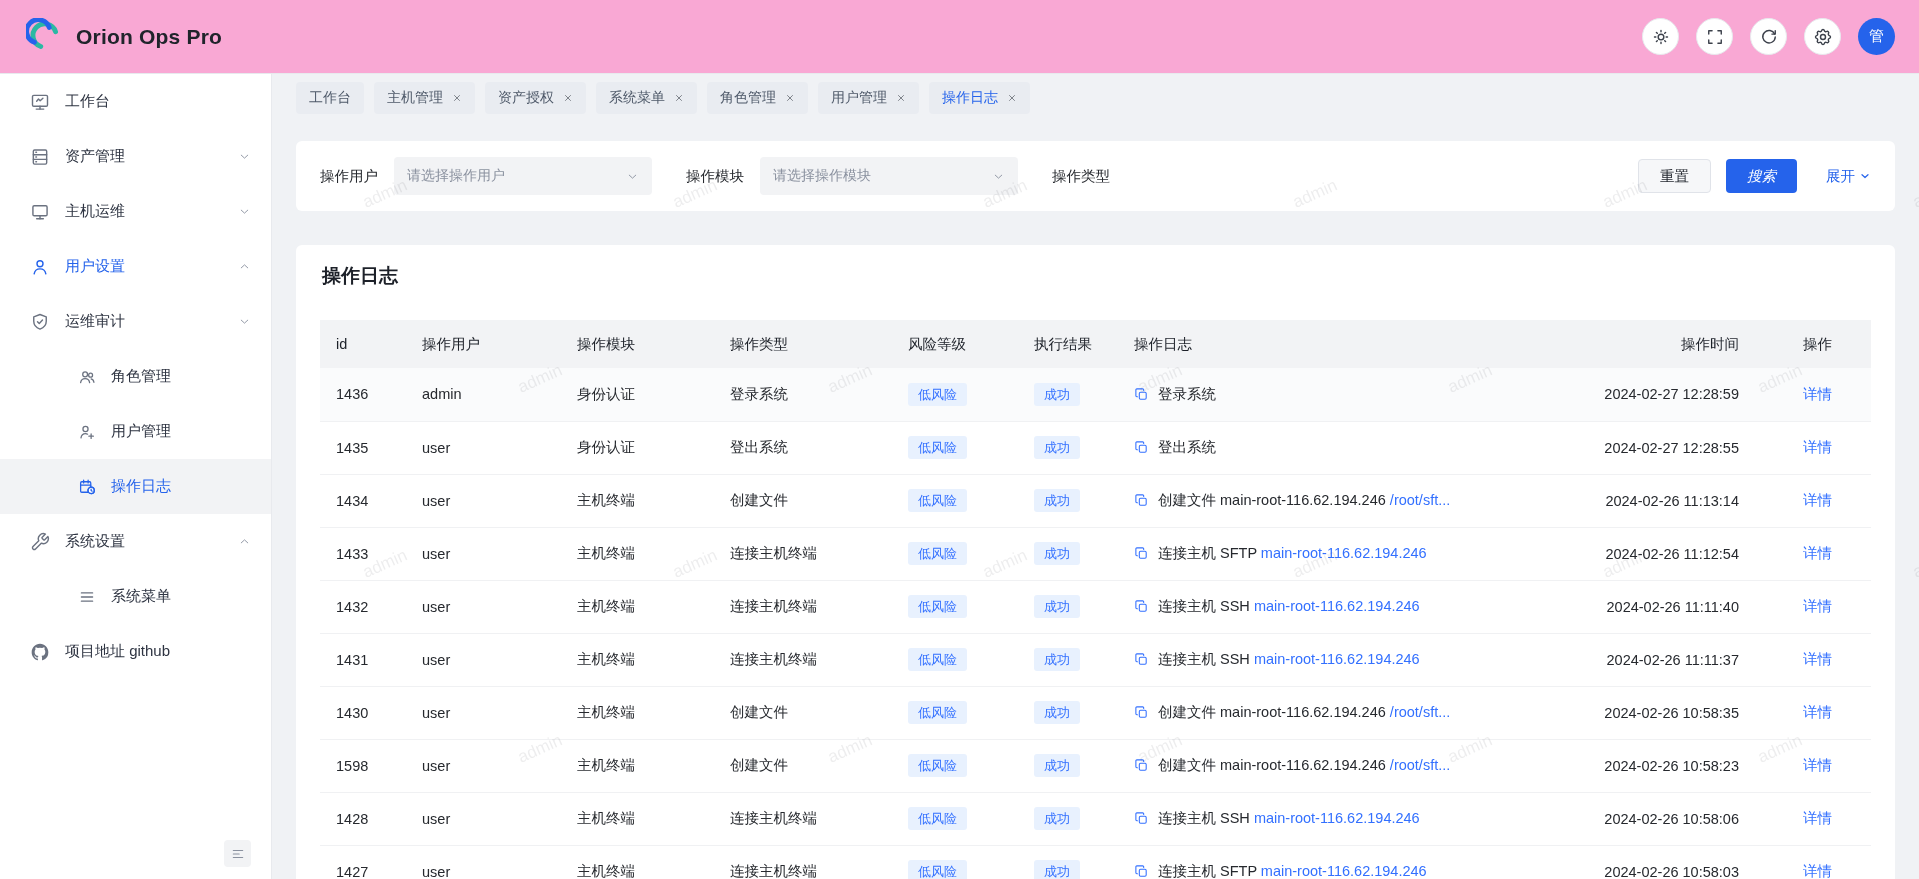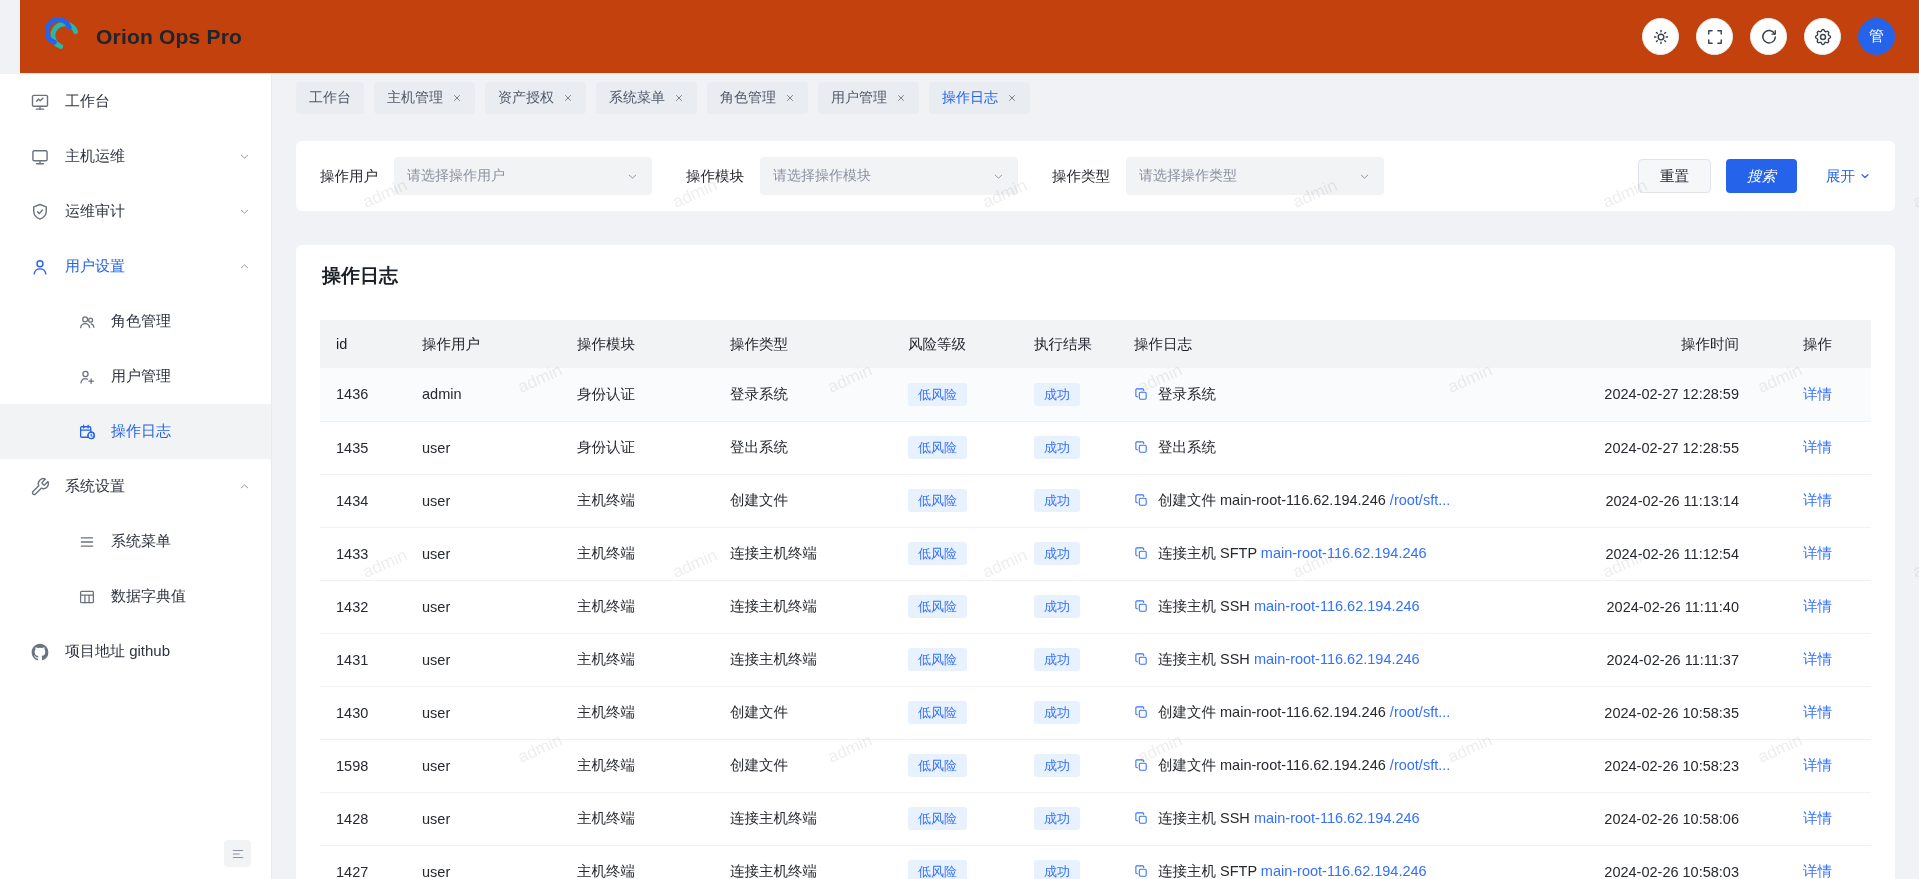--- a/index.html
+++ b/index.html
@@ -11,21 +11,21 @@
     --text-dark:#1d2129;
     --text-main:#26292e;
     --text-gray:#4e5969;
     --icon-gray:#6b7280;
   }
   *{box-sizing:border-box;margin:0;padding:0;}
   html,body{width:1919px;height:879px;overflow:hidden;}
   body{background:var(--page-bg);font-family:"Liberation Sans","DejaVu Sans",sans-serif;color:var(--text-main);position:relative;}
 
   
-  .topbar{height:74px;background:#c2410c;border-bottom:1px solid var(--border);display:flex;align-items:center;justify-content:space-between;padding:0 24px 0 26px;margin-left:20px;}
+  .topbar{height:74px;background:#f9a8d4;border-bottom:1px solid var(--border);display:flex;align-items:center;justify-content:space-between;padding:0 24px 0 26px;}
   .logo{display:flex;align-items:center;gap:12px;}
   .logo-title{font-size:21px;font-weight:700;color:#20242b;letter-spacing:.2px;}
   .topbar-actions{display:flex;align-items:center;gap:17px;}
   .circle-btn{width:37px;height:37px;border-radius:50%;border:1px solid var(--border);background:#fff;display:flex;align-items:center;justify-content:center;color:#3c414b;cursor:pointer;}
   .circle-btn svg{width:17px;height:17px;}
   .avatar{width:37px;height:37px;border-radius:50%;background:var(--primary);color:#fff;display:flex;align-items:center;justify-content:center;font-size:15px;cursor:pointer;}
 
   
   .shell{display:flex;height:805px;}
   .sidebar{width:272px;background:#fff;border-right:1px solid var(--border);position:relative;flex:none;}
@@ -143,57 +143,72 @@
               <path d="M8 11l2.2-2.5 2 2 3.3-3"></path>
               <path d="M12 17v3.5"></path>
               <path d="M7.5 20.5h9"></path>
             </svg>
           </span>
           <span class="label">工作台</span>
         </div>
         <div class="side-item   ">
           <span class="icon" style="display:flex;">
             <svg viewBox="0 0 24 24" fill="none" stroke="currentColor" stroke-width="1.7" stroke-linecap="round" stroke-linejoin="round">
+              <rect x="4" y="3.5" width="16" height="17" rx="1.5"></rect>
+              <path d="M4 9.2h16M4 14.8h16"></path>
+              <path d="M7 6.3h.8M7 12h.8M7 17.7h.8"></path>
+            </svg>
+          </span>
+          <span class="label">资产管理</span>
+          <span class="chev">
+            <svg viewBox="0 0 24 24" fill="none" stroke="currentColor" stroke-width="1.7" stroke-linecap="round" stroke-linejoin="round">
+              <path d="M6 9.5l6 5.5 6-5.5"></path>
+            </svg>
+          </span>
+        </div>
+        <div class="side-item   ">
+          <span class="icon" style="display:flex;">
+            <svg viewBox="0 0 24 24" fill="none" stroke="currentColor" stroke-width="1.7" stroke-linecap="round" stroke-linejoin="round">
               <rect x="3.5" y="4.5" width="17" height="12" rx="1.5"></rect>
               <path d="M12 16.5V20"></path>
               <path d="M8 20h8"></path>
             </svg>
           </span>
           <span class="label">主机运维</span>
           <span class="chev">
             <svg viewBox="0 0 24 24" fill="none" stroke="currentColor" stroke-width="1.7" stroke-linecap="round" stroke-linejoin="round">
               <path d="M6 9.5l6 5.5 6-5.5"></path>
             </svg>
           </span>
         </div>
+        <div class="side-item   active">
+          <span class="icon" style="display:flex;">
+            <svg viewBox="0 0 24 24" fill="none" stroke="currentColor" stroke-width="1.7" stroke-linecap="round" stroke-linejoin="round">
+              <circle cx="12" cy="8" r="3.6"></circle>
+              <path d="M5 20.2c.6-3.8 3.4-6 7-6s6.4 2.2 7 6"></path>
+            </svg>
+          </span>
+          <span class="label">用户设置</span>
+          <span class="chev">
+            <svg viewBox="0 0 24 24" fill="none" stroke="currentColor" stroke-width="1.7" stroke-linecap="round" stroke-linejoin="round">
+              <path d="M6 14.5l6-5.5 6 5.5"></path>
+            </svg>
+          </span>
+        </div>
         <div class="side-item   ">
           <span class="icon" style="display:flex;">
             <svg viewBox="0 0 24 24" fill="none" stroke="currentColor" stroke-width="1.7" stroke-linecap="round" stroke-linejoin="round">
               <path d="M12 3l7.5 2.8v5.4c0 4.6-3.2 7.8-7.5 9.3-4.3-1.5-7.5-4.7-7.5-9.3V5.8L12 3z"></path>
               <path d="M9 11.6l2.1 2.1 3.9-4"></path>
             </svg>
           </span>
           <span class="label">运维审计</span>
           <span class="chev">
             <svg viewBox="0 0 24 24" fill="none" stroke="currentColor" stroke-width="1.7" stroke-linecap="round" stroke-linejoin="round">
               <path d="M6 9.5l6 5.5 6-5.5"></path>
-            </svg>
-          </span>
-        </div>
-        <div class="side-item   active">
-          <span class="icon" style="display:flex;">
-            <svg viewBox="0 0 24 24" fill="none" stroke="currentColor" stroke-width="1.7" stroke-linecap="round" stroke-linejoin="round">
-              <circle cx="12" cy="8" r="3.6"></circle>
-              <path d="M5 20.2c.6-3.8 3.4-6 7-6s6.4 2.2 7 6"></path>
-            </svg>
-          </span>
-          <span class="label">用户设置</span>
-          <span class="chev">
-            <svg viewBox="0 0 24 24" fill="none" stroke="currentColor" stroke-width="1.7" stroke-linecap="round" stroke-linejoin="round">
-              <path d="M6 14.5l6-5.5 6 5.5"></path>
             </svg>
           </span>
         </div>
         <div class="side-item child  ">
           <span class="icon" style="display:flex;">
             <svg viewBox="0 0 24 24" fill="none" stroke="currentColor" stroke-width="1.7" stroke-linecap="round" stroke-linejoin="round">
               <circle cx="9.5" cy="8.5" r="3.2"></circle>
               <path d="M3.5 19.5c.5-3.4 2.9-5.3 6-5.3s5.5 1.9 6 5.3"></path>
               <circle cx="16.8" cy="9.5" r="2.6"></circle>
               <path d="M17.5 14.6c2.2.5 3.4 2 3.7 4.4"></path>
@@ -236,29 +251,20 @@
             </svg>
           </span>
         </div>
         <div class="side-item child  ">
           <span class="icon" style="display:flex;">
             <svg viewBox="0 0 24 24" fill="none" stroke="currentColor" stroke-width="1.7" stroke-linecap="round" stroke-linejoin="round">
               <path d="M4.5 6.5h15M4.5 12h15M4.5 17.5h15"></path>
             </svg>
           </span>
           <span class="label">系统菜单</span>
-        </div>
-        <div class="side-item child  ">
-          <span class="icon" style="display:flex;">
-            <svg viewBox="0 0 24 24" fill="none" stroke="currentColor" stroke-width="1.7" stroke-linecap="round" stroke-linejoin="round">
-              <rect x="3.5" y="4.5" width="17" height="15" rx="1.2"></rect>
-              <path d="M3.5 9.5h17M9.2 9.5v10M14.8 9.5v10"></path>
-            </svg>
-          </span>
-          <span class="label">数据字典值</span>
         </div>
         <div class="side-item   ">
           <span class="icon" style="display:flex;">
             <svg viewBox="0 0 24 24" fill="none" stroke="currentColor" stroke-width="1.7" stroke-linecap="round" stroke-linejoin="round">
               <path fill="currentColor" stroke="none" d="M12 2C6.48 2 2 6.58 2 12.26c0 4.53 2.87 8.37 6.84 9.73.5.1.68-.22.68-.49 0-.24-.01-.88-.01-1.73-2.78.62-3.37-1.37-3.37-1.37-.45-1.18-1.11-1.5-1.11-1.5-.91-.64.07-.63.07-.63 1 .07 1.53 1.06 1.53 1.06.89 1.57 2.34 1.12 2.91.86.09-.67.35-1.12.63-1.38-2.22-.26-4.56-1.14-4.56-5.07 0-1.12.39-2.03 1.03-2.75-.1-.26-.45-1.3.1-2.71 0 0 .84-.28 2.75 1.05a9.3 9.3 0 0 1 5 0c1.91-1.33 2.75-1.05 2.75-1.05.55 1.41.2 2.45.1 2.71.64.72 1.03 1.63 1.03 2.75 0 3.94-2.34 4.8-4.57 5.06.36.32.68.94.68 1.9 0 1.37-.01 2.47-.01 2.81 0 .27.18.6.69.49A10.07 10.07 0 0 0 22 12.26C22 6.58 17.52 2 12 2z"></path>
             </svg>
           </span>
           <span class="label">项目地址 github</span>
         </div>
       </nav>
@@ -345,28 +351,20 @@
               <span class="ph">请选择操作模块</span>
               <span class="sel-chev">
                 <svg viewBox="0 0 24 24" fill="none" stroke="currentColor" stroke-width="1.7" stroke-linecap="round" stroke-linejoin="round">
                   <path d="M6 9.5l6 5.5 6-5.5"></path>
                 </svg>
               </span>
             </div>
           </div>
           <div class="fgroup">
             <span class="flabel">操作类型</span>
-            <div class="fselect">
-              <span class="ph">请选择操作类型</span>
-              <span class="sel-chev">
-                <svg viewBox="0 0 24 24" fill="none" stroke="currentColor" stroke-width="1.7" stroke-linecap="round" stroke-linejoin="round">
-                  <path d="M6 9.5l6 5.5 6-5.5"></path>
-                </svg>
-              </span>
-            </div>
           </div>
         </div>
       <div class="filter-actions">
         <button class="btn btn-reset">重置</button>
         <button class="btn btn-search">搜索</button>
         <span class="expand-link">
           <span>展开</span>
           <span style="display:flex;">
             <svg viewBox="0 0 24 24" fill="none" stroke="currentColor" stroke-width="2.4" stroke-linecap="round" stroke-linejoin="round">
                 <path d="M6 9.5l6 5.5 6-5.5"></path>

